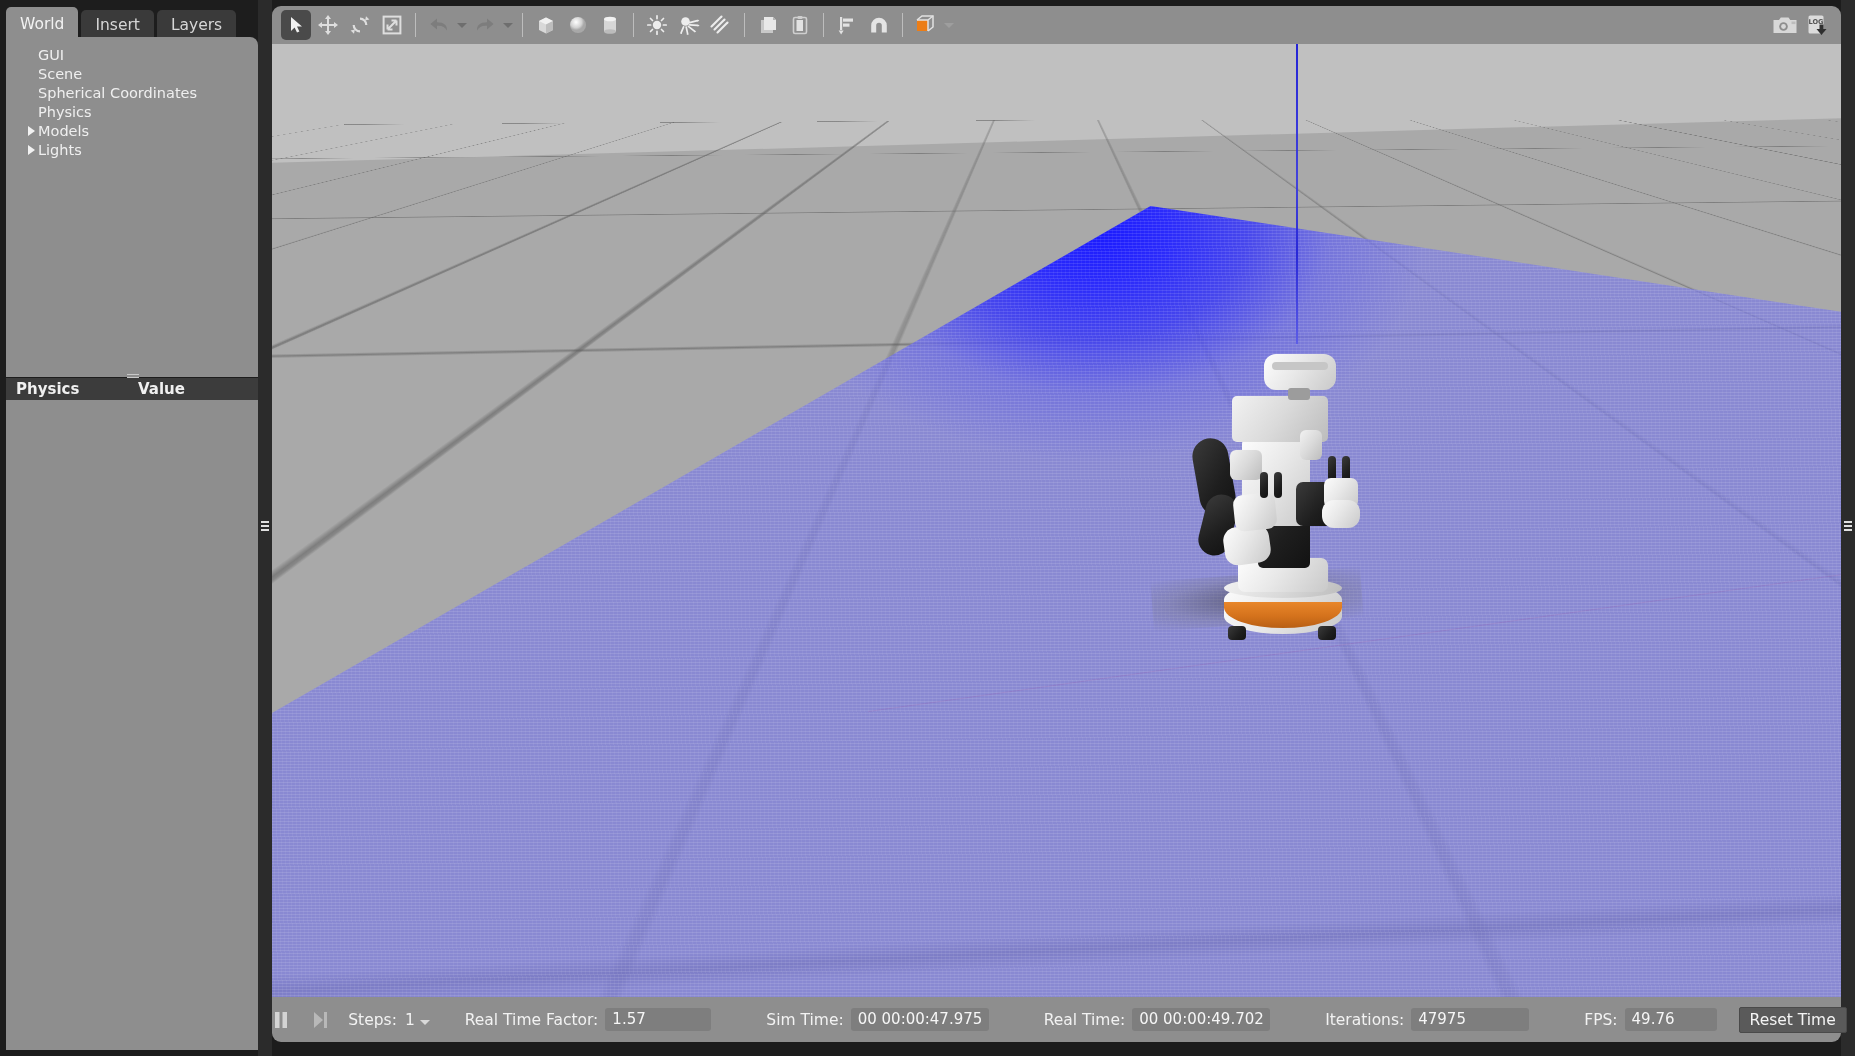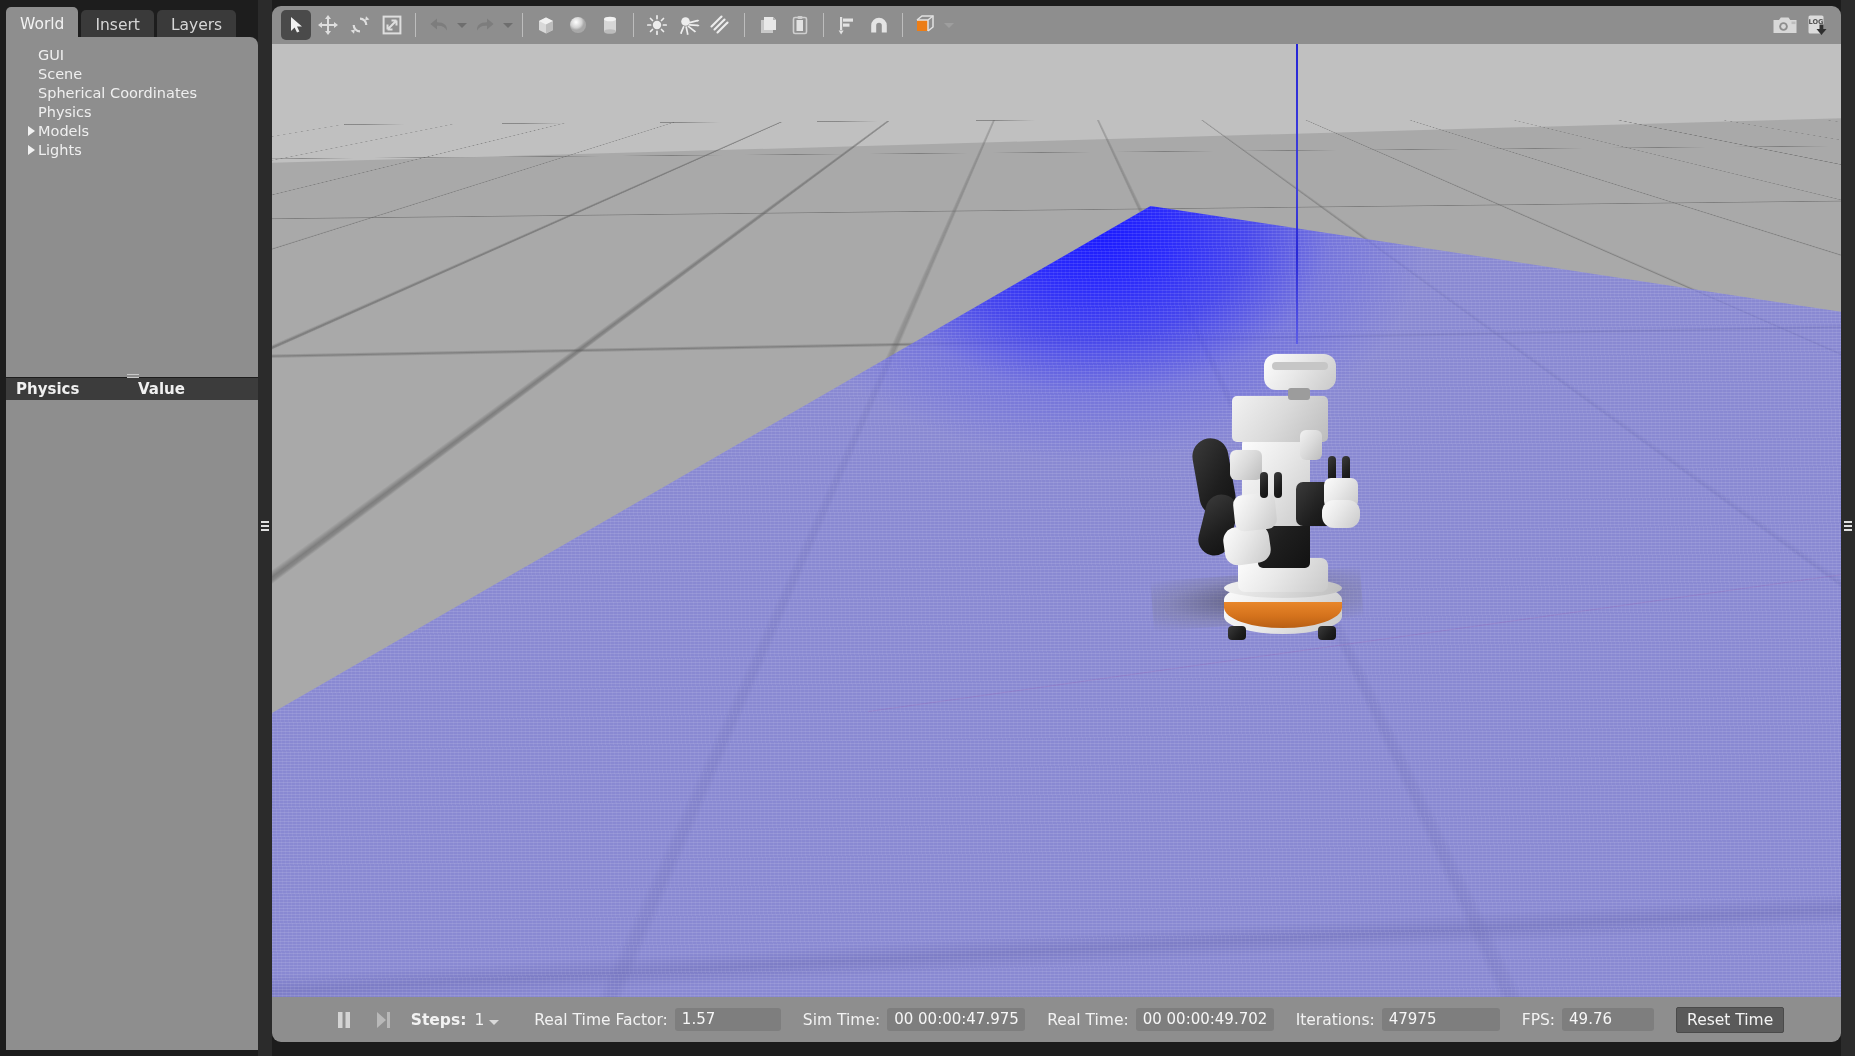--- a/index.html
+++ b/index.html
@@ -199,21 +199,21 @@
 
   
   #statusbar {
     position: absolute; left: 272px; right: 14px; bottom: 14px; height: 45px;
     background: #8e8e8e;
     border-bottom-left-radius: 9px; border-bottom-right-radius: 9px;
     display: flex; align-items: center; justify-content: center; gap: 0;
     font-size: 15.5px; color: #f0f0f0;
   }
   #sb-inner { display: flex; align-items: center; }
-  .sb-lbl { color: #f2f2f2; white-space: nowrap; }
+  .sb-lbl { color: #f2f2f2; white-space: nowrap; margin-left: 33px; }
   .sb-field {
     background: #7e7e7e; color: #f6f6f6;
     height: 23px; line-height: 23px; padding: 0 7px;
     border-radius: 3px; margin-left: 7px; white-space: nowrap;
     font-size: 15px;
   }
   .sb-gap { width: 22px; }
   #sb-pause { width: 30px; height: 30px; display:flex; align-items:center; justify-content:center; cursor:pointer; }
   #sb-step  { width: 28px; height: 30px; display:flex; align-items:center; justify-content:center; cursor:pointer; margin-left:10px;}
   #sb-steps-val { margin-left: 8px; color:#f2f2f2; font-size:15.5px;}
@@ -552,21 +552,21 @@
         </svg>
       </div>
 
       <div id="sb-step">
         <svg width="16" height="20" viewBox="0 0 16 20">
           <path d="M2 2 L11 10 L2 18 Z" fill="#b8b8b8"></path>
           <rect x="12" y="2" width="3" height="16" fill="#b8b8b8"></rect>
         </svg>
       </div>
 
-      <span class="sb-lbl" style="margin-left:14px;font-weight:bold;">Steps:</span>
+      <span class="sb-lbl" style="margin-left:14px;">Steps:</span>
       <span id="sb-steps-val">1</span>
       <span id="sb-steps-caret"></span>
 
       <span class="sb-lbl" style="margin-left:35px;">Real Time Factor:</span>
       <span class="sb-field w-rtf">1.57</span>
 
       <span class="sb-gap"></span>
       <span class="sb-lbl">Sim Time:</span>
       <span class="sb-field w-sim">00 00:00:47.975</span>
 

